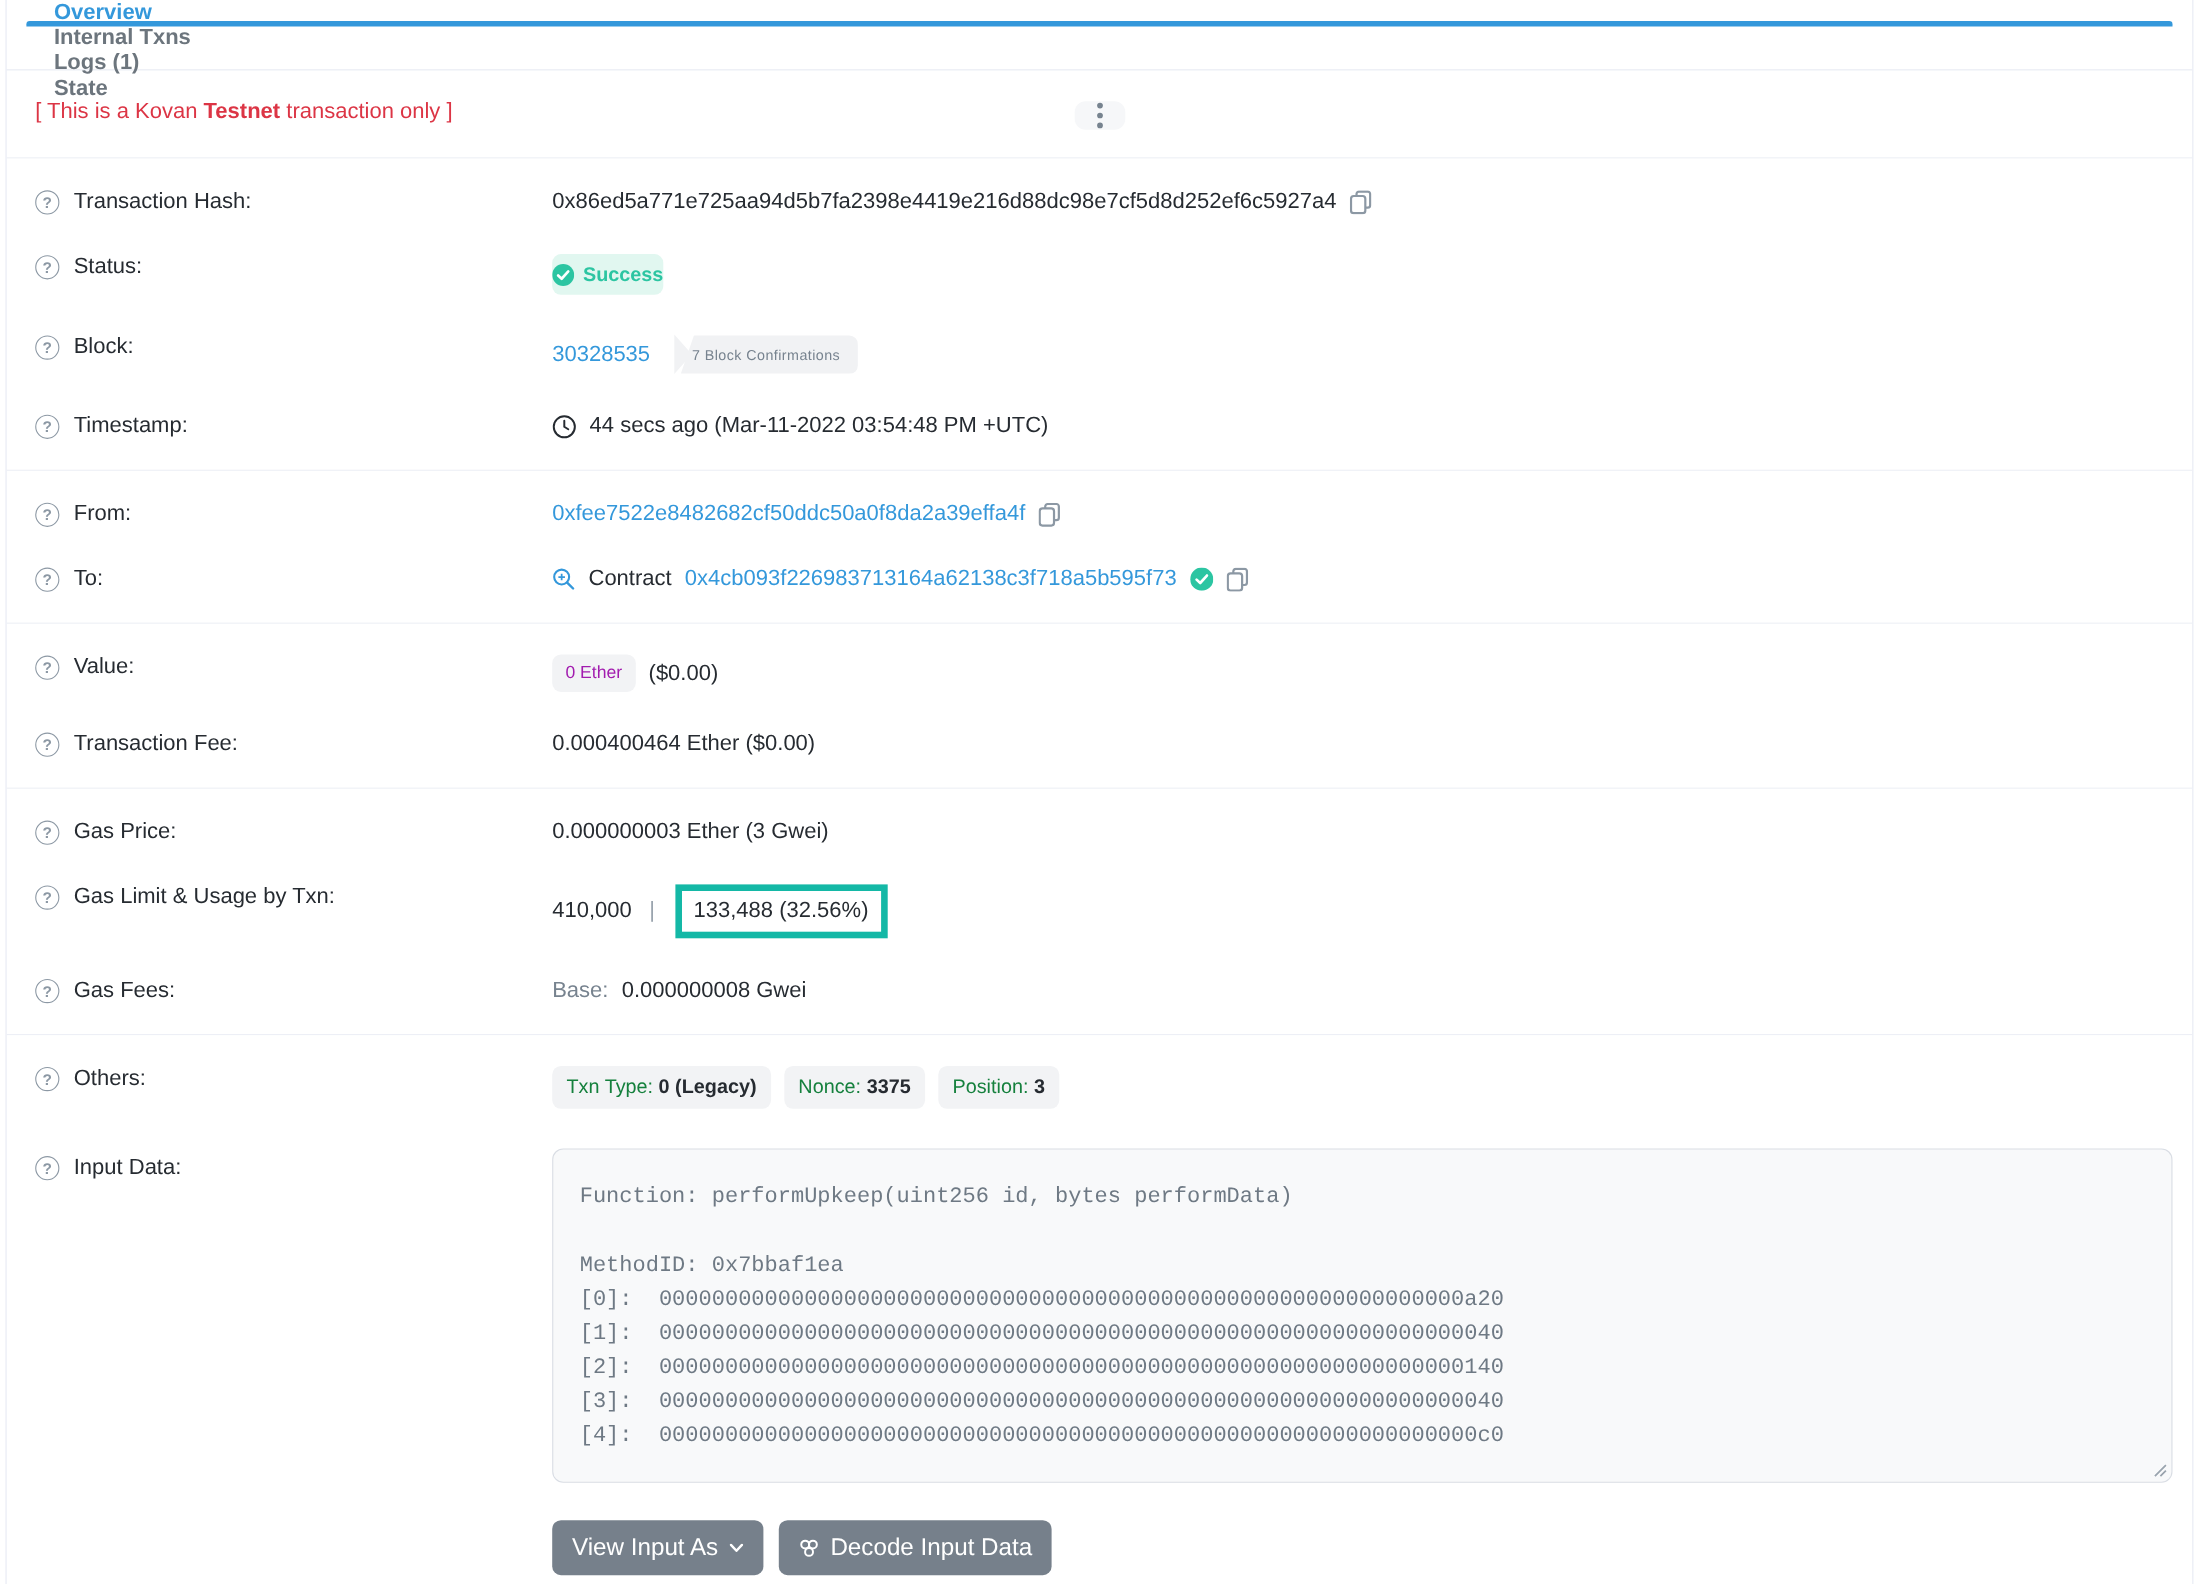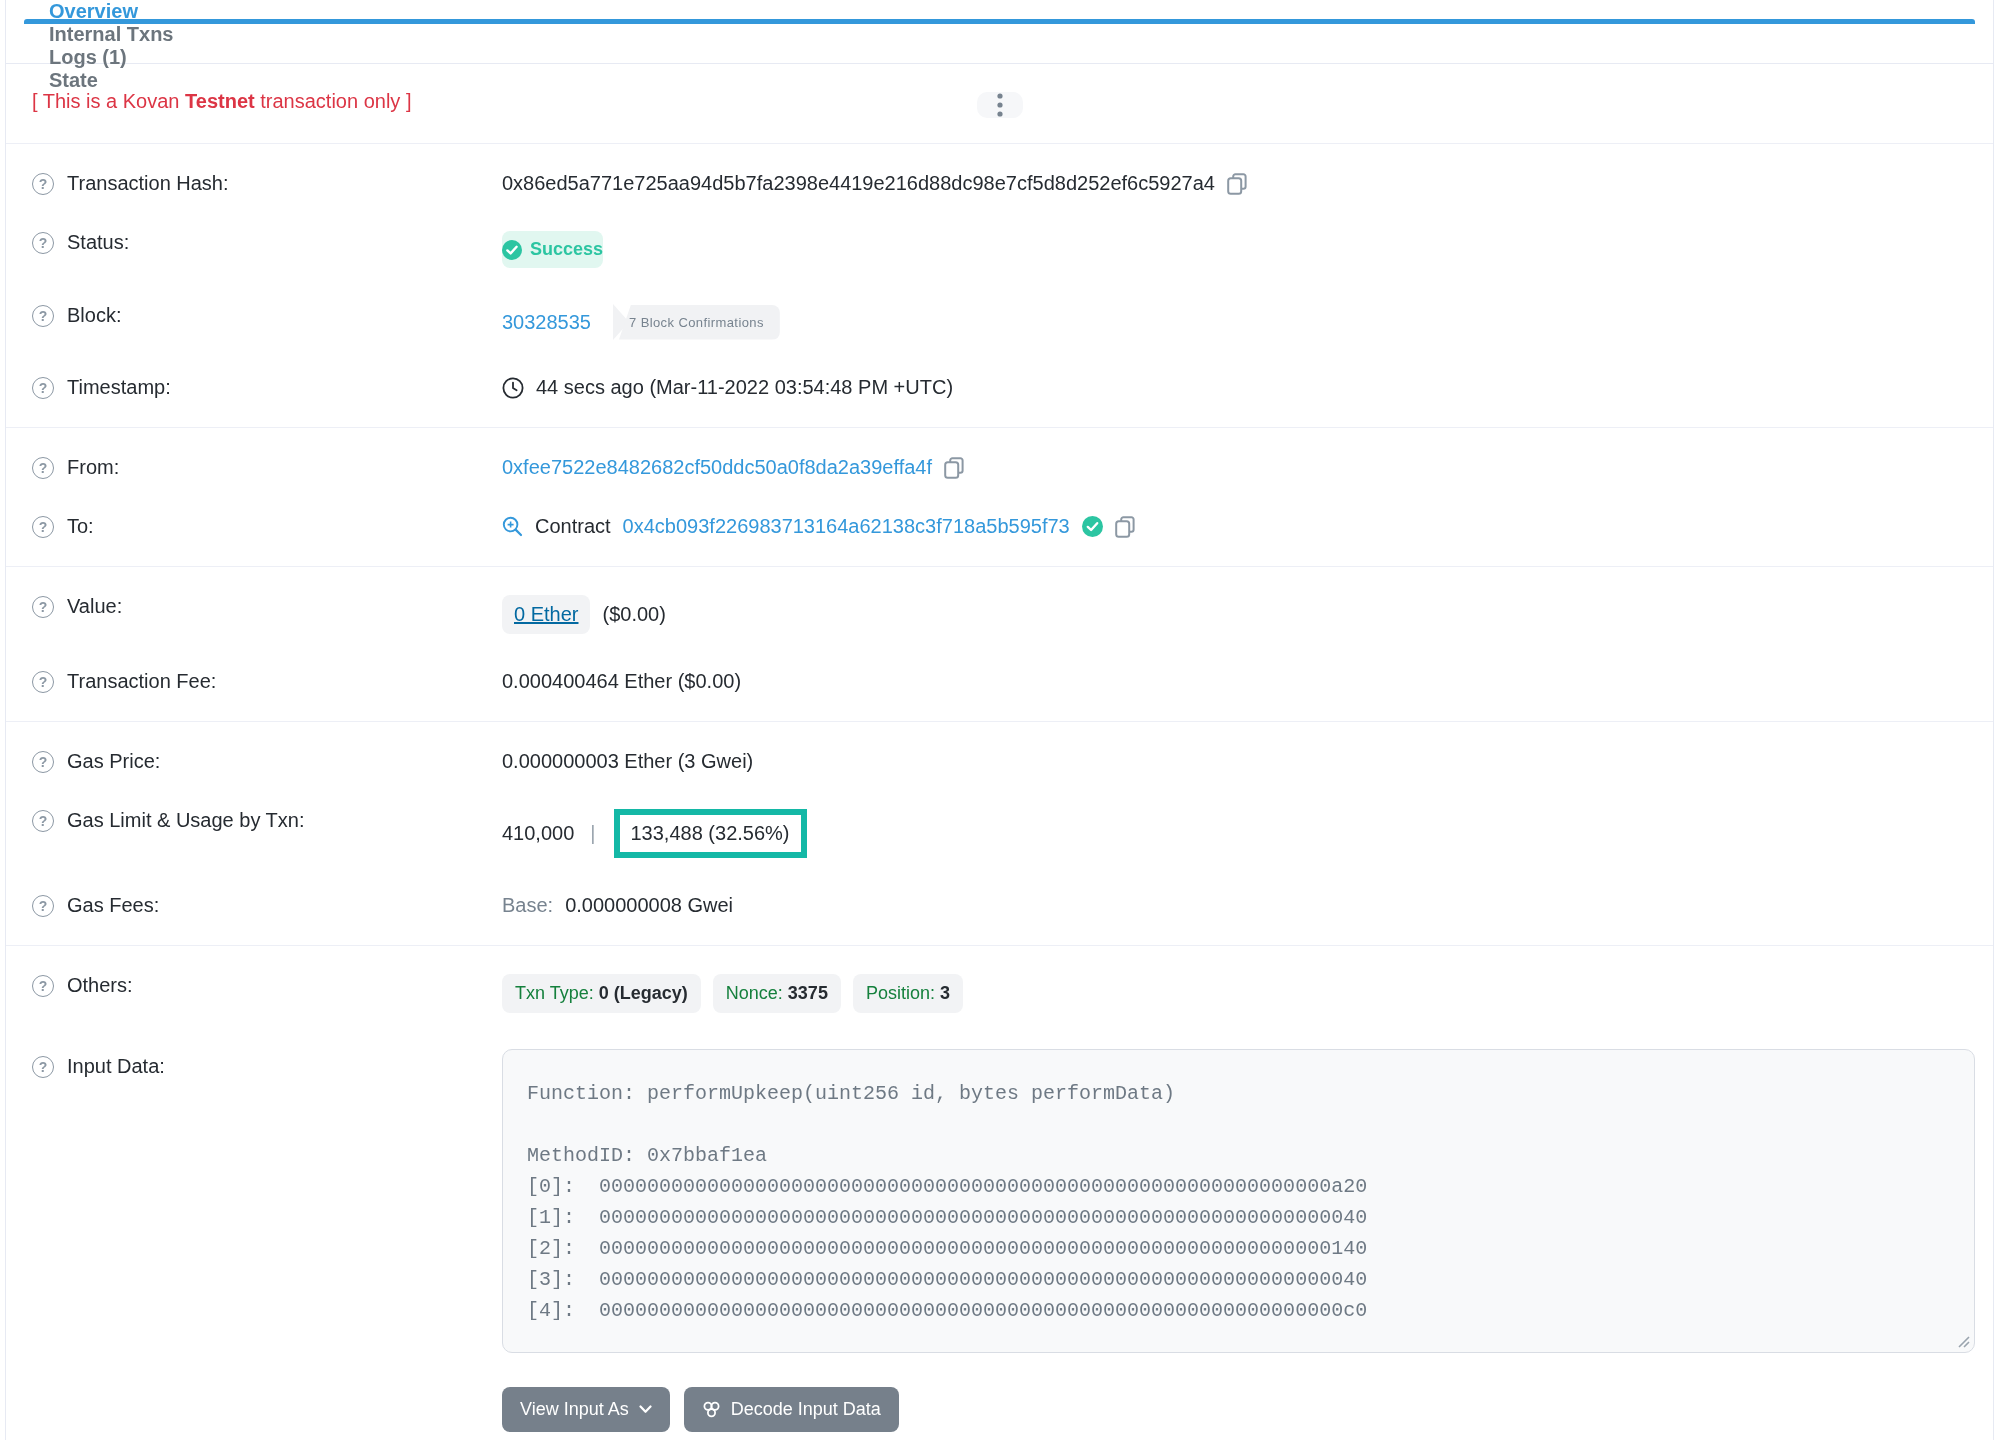--- a/index.html
+++ b/index.html
@@ -35,21 +35,21 @@
   }
   .link { color:#3498db; text-decoration:none; cursor:pointer; }
   .icon-btn { background:none; border:none; cursor:pointer; display:inline-flex; align-items:center; padding:0; }
   .muted { color:#77838f; }
 
   
   .badge-success { display:inline-flex; align-items:center; gap:8px; background:#e1f7f0; color:#2cc5a2; font-weight:bold; font-size:18px; padding:8px 0; border-radius:8px; }
   .conf-wrap { display:inline-flex; align-items:center; margin-left:10px; }
   .conf-arrow { width:0; height:0; border-top:18px solid transparent; border-bottom:18px solid transparent; border-left:16px solid #f1f2f4; }
   .conf-badge { background:#f1f2f4; color:#77838f; font-size:13px; letter-spacing:.4px; padding:10px 16px 10px 10px; border-radius:0 8px 8px 0; clip-path:polygon(12px 0, 100% 0, 100% 100%, 0 100%); margin-left:-10px; }
-  .badge-grey { background:#f2f3f5; border-radius:8px; padding:8px 12px; font-size:20px; color:#0369a1;text-decoration:underline; }
+  .badge-grey { background:#f2f3f5; border-radius:8px; padding:8px 12px; font-size:16px; color:#a21caf; }
   .badge-kv { background:#f2f3f5; border-radius:8px; padding:9px 13px; font-size:18px; }
   .badge-kv .k { color:#15803d; }
   .badge-kv .v { color:#262b31; font-weight:bold; }
 
   
   .sep { color:#9aa4ae; padding:0 4px; }
   .highlight-box { display:inline-flex; border:6px solid #14b8a6; padding:7px 11px; margin-left:2px; }
 
   
   .input-row { align-items:flex-start; }
@@ -57,21 +57,21 @@
   .codebox {
     position:relative; flex:1; height:304px; overflow:hidden;
     background:#f8f9fa; border:1px solid #d9dde4; border-radius:10px;
     padding:28px 24px 0 24px; margin-right:-8px;
     font-family:"Liberation Mono", monospace; font-size:20px; color:#6e7984;
   }
   .code-line { white-space:pre; line-height:31px; min-height:31px; }
   .code-line.fn { margin-bottom:31px; }
   .resize-handle { position:absolute; right:4px; bottom:4px; cursor:nwse-resize; }
   .btn-row { display:flex; gap:14px; margin:16px 0 10px; }
-  .btn { display:inline-flex; align-items:center; gap:10px; background:#76808b; color:#fff; border:none; border-radius:8px; padding:12px 18px; font-size:18px; font-family:inherit; cursor:pointer; }
+  .btn { display:inline-flex; align-items:center; gap:10px; background:#76808b; color:#fff; border:none; border-radius:8px; padding:12px 18px; font-size:22px; font-family:inherit; cursor:pointer; }
 
   .bottom-rule { border-bottom:1px solid #edeff6; margin:14px 26px 0; }
 
   svg { display:block; }
 </style>
 </head>
 <body>
 
 <div class="page">
 

